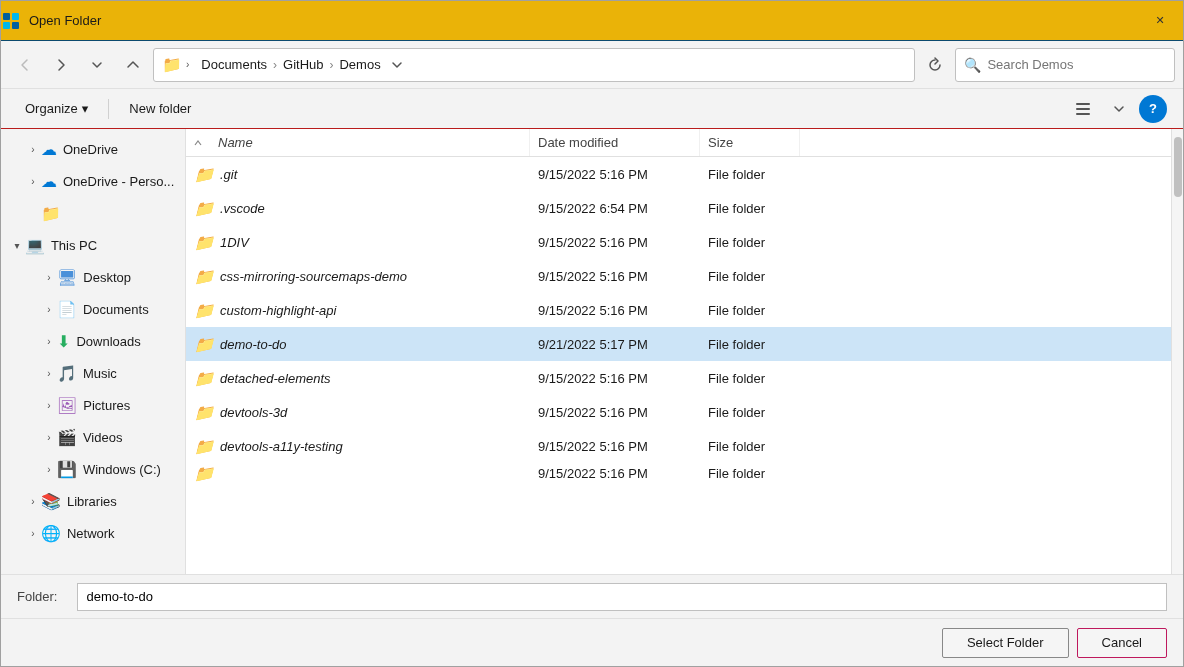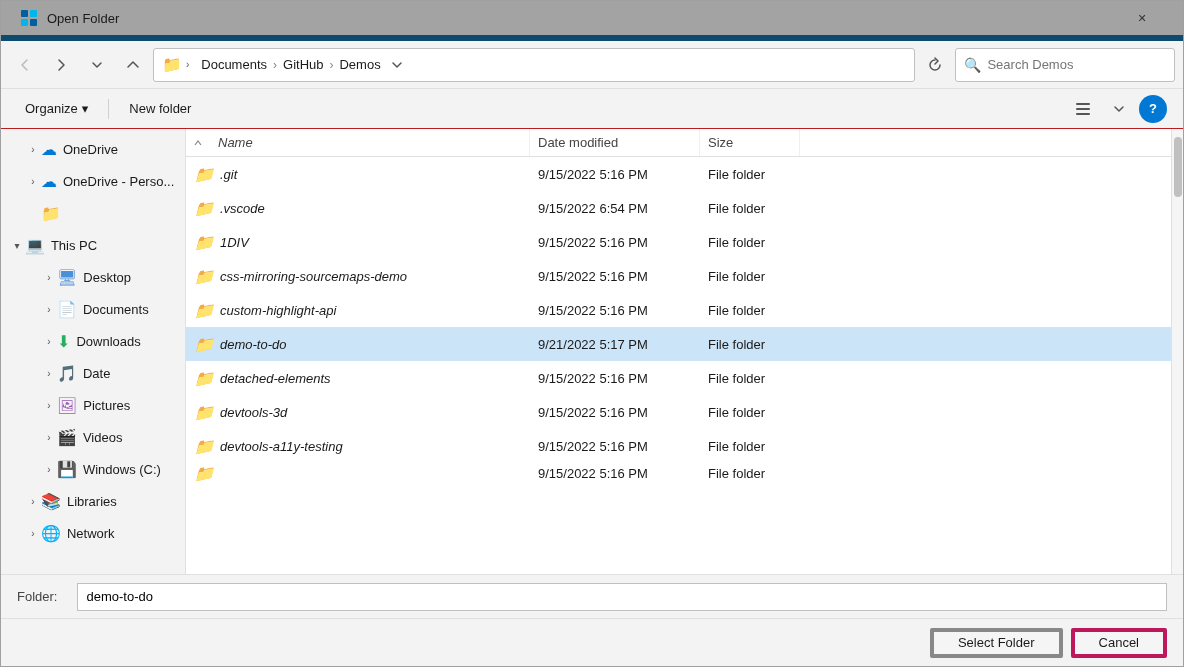--- a/index.html
+++ b/index.html
@@ -18,25 +18,25 @@
       background: #f3f3f3;
       border: 1px solid #a0a0a0;
       box-shadow: 0 8px 32px rgba(0,0,0,0.3);
       display: flex;
       flex-direction: column;
       position: relative;
     }
     
     .title-bar {
       height: 40px;
-      background: #a3a3a3;
-      display: flex;
-      align-items: center;
-      padding: 0 18px;
-      border-bottom: 6px solid #0c4a6e;
+      background: #eab308;
+      display: flex;
+      align-items: center;
+      padding: 0 0;
+      border-bottom: 1px solid #0c4a6e;
       flex-shrink: 0;
     }
     .title-bar-icon {
       width: 20px; height: 20px;
       margin-right: 8px;
       flex-shrink: 0;
     }
     .title-bar-text {
       flex: 1;
       font-size: 13px;
@@ -360,21 +360,21 @@
       display: flex;
       align-items: center;
       justify-content: flex-end;
       padding: 0 16px;
       gap: 8px;
     }
     .action-btn {
       height: 30px;
       min-width: 88px;
       padding: 0 24px;
-      border: 4px solid #be185d;
+      border: 1px solid #be185d;
       background: #f5f5f5;
       cursor: pointer;
       font-size: 13px;
       color: #1a1a1a;
       border-radius: 2px;
     }
     .action-btn.primary {
       background: #f5f5f5;
       border-color: #888;
     }
@@ -510,21 +510,21 @@
         <span>Documents</span>
       </div>
       <div class="sidebar-item sidebar-indent-3">
         <span class="expand-arrow">›</span>
         <span class="sidebar-folder-icon icon-downloads">⬇</span>
         <span>Downloads</span>
       </div>
       <div class="sidebar-item sidebar-indent-3">
         <span class="expand-arrow">›</span>
         <span class="sidebar-folder-icon icon-music">🎵</span>
-        <span>Date</span>
+        <span>Music</span>
       </div>
       <div class="sidebar-item sidebar-indent-3">
         <span class="expand-arrow">›</span>
         <span class="sidebar-folder-icon icon-pictures">🖼</span>
         <span>Pictures</span>
       </div>
       <div class="sidebar-item sidebar-indent-3">
         <span class="expand-arrow">›</span>
         <span class="sidebar-folder-icon icon-videos">🎬</span>
         <span>Videos</span>

